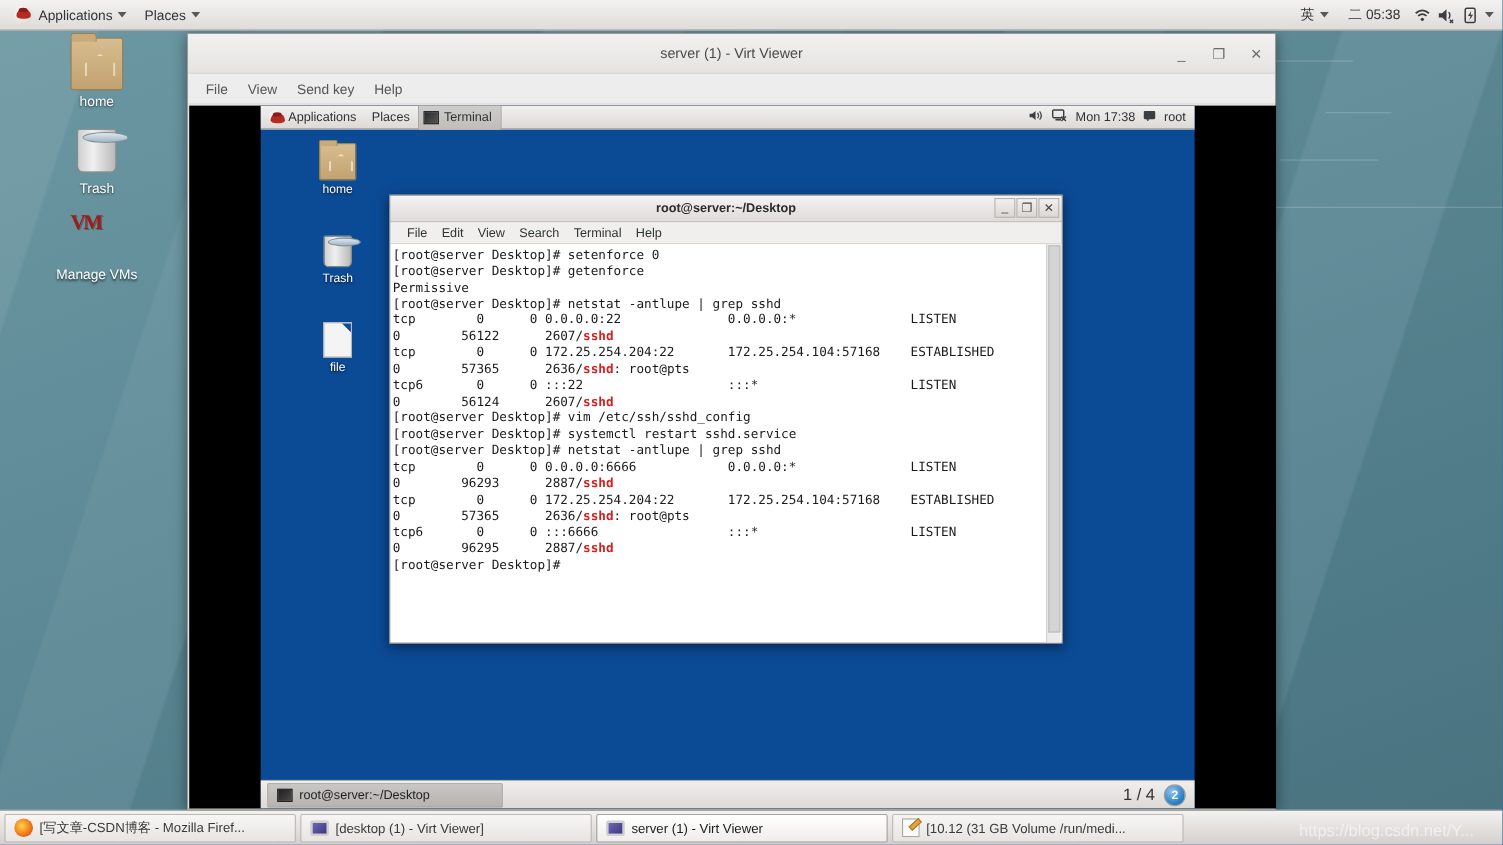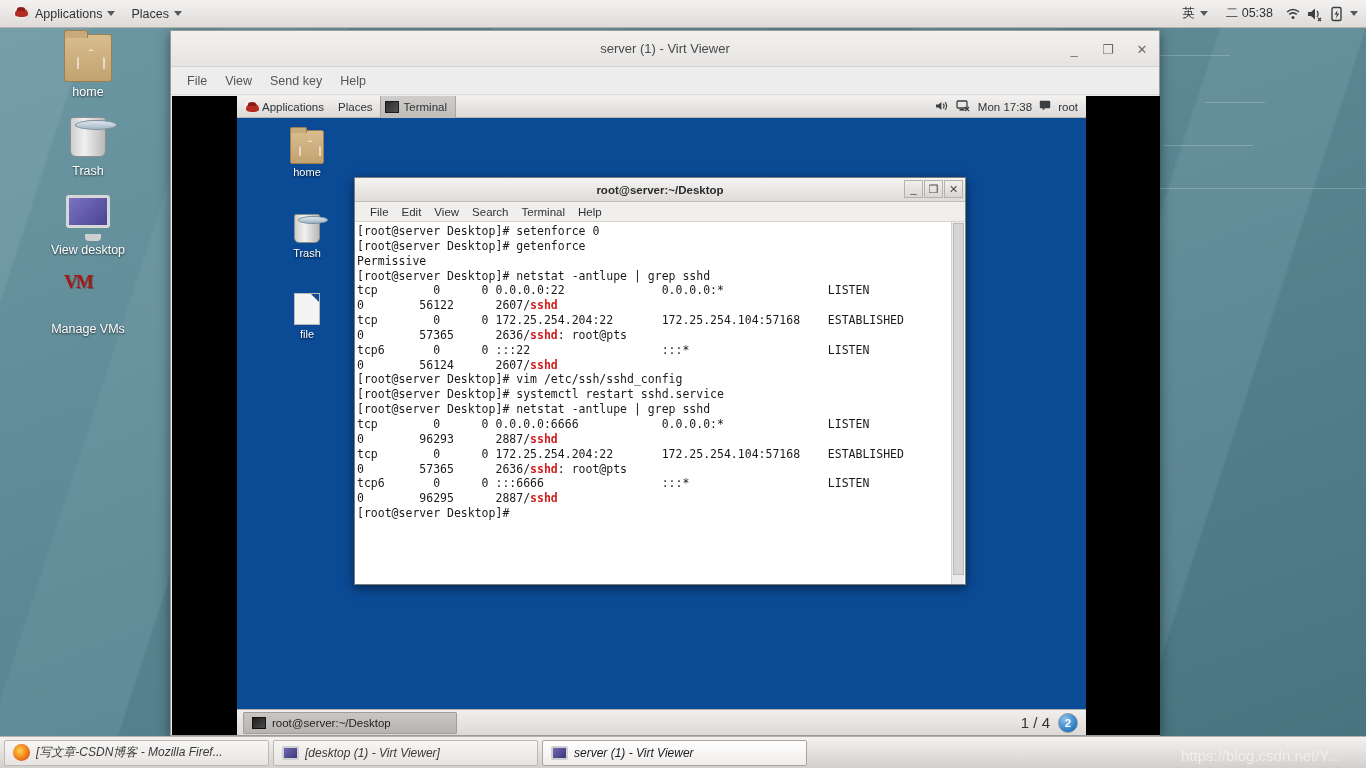--- a/index.html
+++ b/index.html
@@ -120,21 +120,21 @@
      color:#fff;font-size:11px;display:flex;align-items:center;justify-content:center;border:1px solid #9a9a9a;font-weight:bold;}
 
   
   #taskbar{ position:absolute; left:0; bottom:0; width:1366px; height:32px;
      background:linear-gradient(to bottom,#f3f2f1,#e0ddda 60%,#d2cfcc); border-top:1px solid #b4b0ab;
      display:flex; align-items:center; gap:4px; padding:0 4px; z-index:45;}
   .task{ height:26px; width:265px; display:flex;align-items:center;gap:6px;padding:0 8px;
      background:linear-gradient(to bottom,#f7f6f5,#e7e4e1); border:1px solid #bdb9b5; border-radius:2px;
      font-size:12px; color:#3a3a3a; overflow:hidden; white-space:nowrap; cursor:default;}
   .task.active{ background:linear-gradient(to bottom,#ffffff,#efedeb); border-color:#a8a4a0; color:#1c1c1c;}
-  .task .lbl{ overflow:hidden;text-overflow:ellipsis;font-style:italic;}
+  .task .lbl{ overflow:hidden;text-overflow:ellipsis;}
   .ti-ff{ width:17px;height:17px;border-radius:50%;background:radial-gradient(circle at 40% 40%,#ffd24a,#f07a1a 55%,#c5341a);flex:none;}
   .ti-mon{ width:17px;height:14px;background:linear-gradient(135deg,#6f68b8,#3c3679);border:2px solid #cfcfcf;border-radius:2px;flex:none;}
   .ti-note{ width:16px;height:17px;background:#fafafa;border:1px solid #a8a8a8;position:relative;flex:none;}
   .ti-note:after{ content:"";position:absolute;right:-3px;top:2px;width:10px;height:3px;background:#e8a33d;transform:rotate(-42deg);border:1px solid #a87b26;}
   #watermark{ position:absolute; right:26px; bottom:4px; color:rgba(255,255,255,.55); font-size:15px; z-index:46; pointer-events:none;}
 </style>
 </head>
 <body>
 
 <div id="wallpaper">
@@ -193,26 +193,20 @@
     <span class="glyph ic-folder"></span>
     <span class="lbl">home</span>
   </div>
   <div class="dicon">
     <span class="glyph">
         <span class="ic-trash" style="display:block;position:relative;"></span>
       </span>
     <span class="lbl">Trash</span>
   </div>
   <div class="dicon">
-    <span class="glyph">
-        <span class="ic-monitor" style="display:block;position:relative;"></span>
-      </span>
-    <span class="lbl">View desktop</span>
-  </div>
-  <div class="dicon">
     <span class="glyph"><span class="ic-vmm">VM</span></span>
     <span class="lbl">Manage VMs</span>
   </div>
 </div>
 
 <div id="virt-win">
   <div id="virt-title">
     <span class="t">server (1) - Virt Viewer</span>
     <span class="wbtns">
       <span class="wbtn">_</span>
@@ -329,15 +323,19 @@
     <span class="lbl">[写文章-CSDN博客 - Mozilla Firef...</span>
   </div>
   <div class="task">
     <span class="ti-mon"></span>
     <span class="lbl">[desktop (1) - Virt Viewer]</span>
   </div>
   <div class="task active">
     <span class="ti-mon"></span>
     <span class="lbl">server (1) - Virt Viewer</span>
   </div>
+  <div class="task">
+    <span class="ti-note"></span>
+    <span class="lbl">[10.12 (31 GB Volume /run/medi...</span>
+  </div>
 </div>
 
 <div id="watermark">https://blog.csdn.net/Y...</div>
 
 </body></html>

